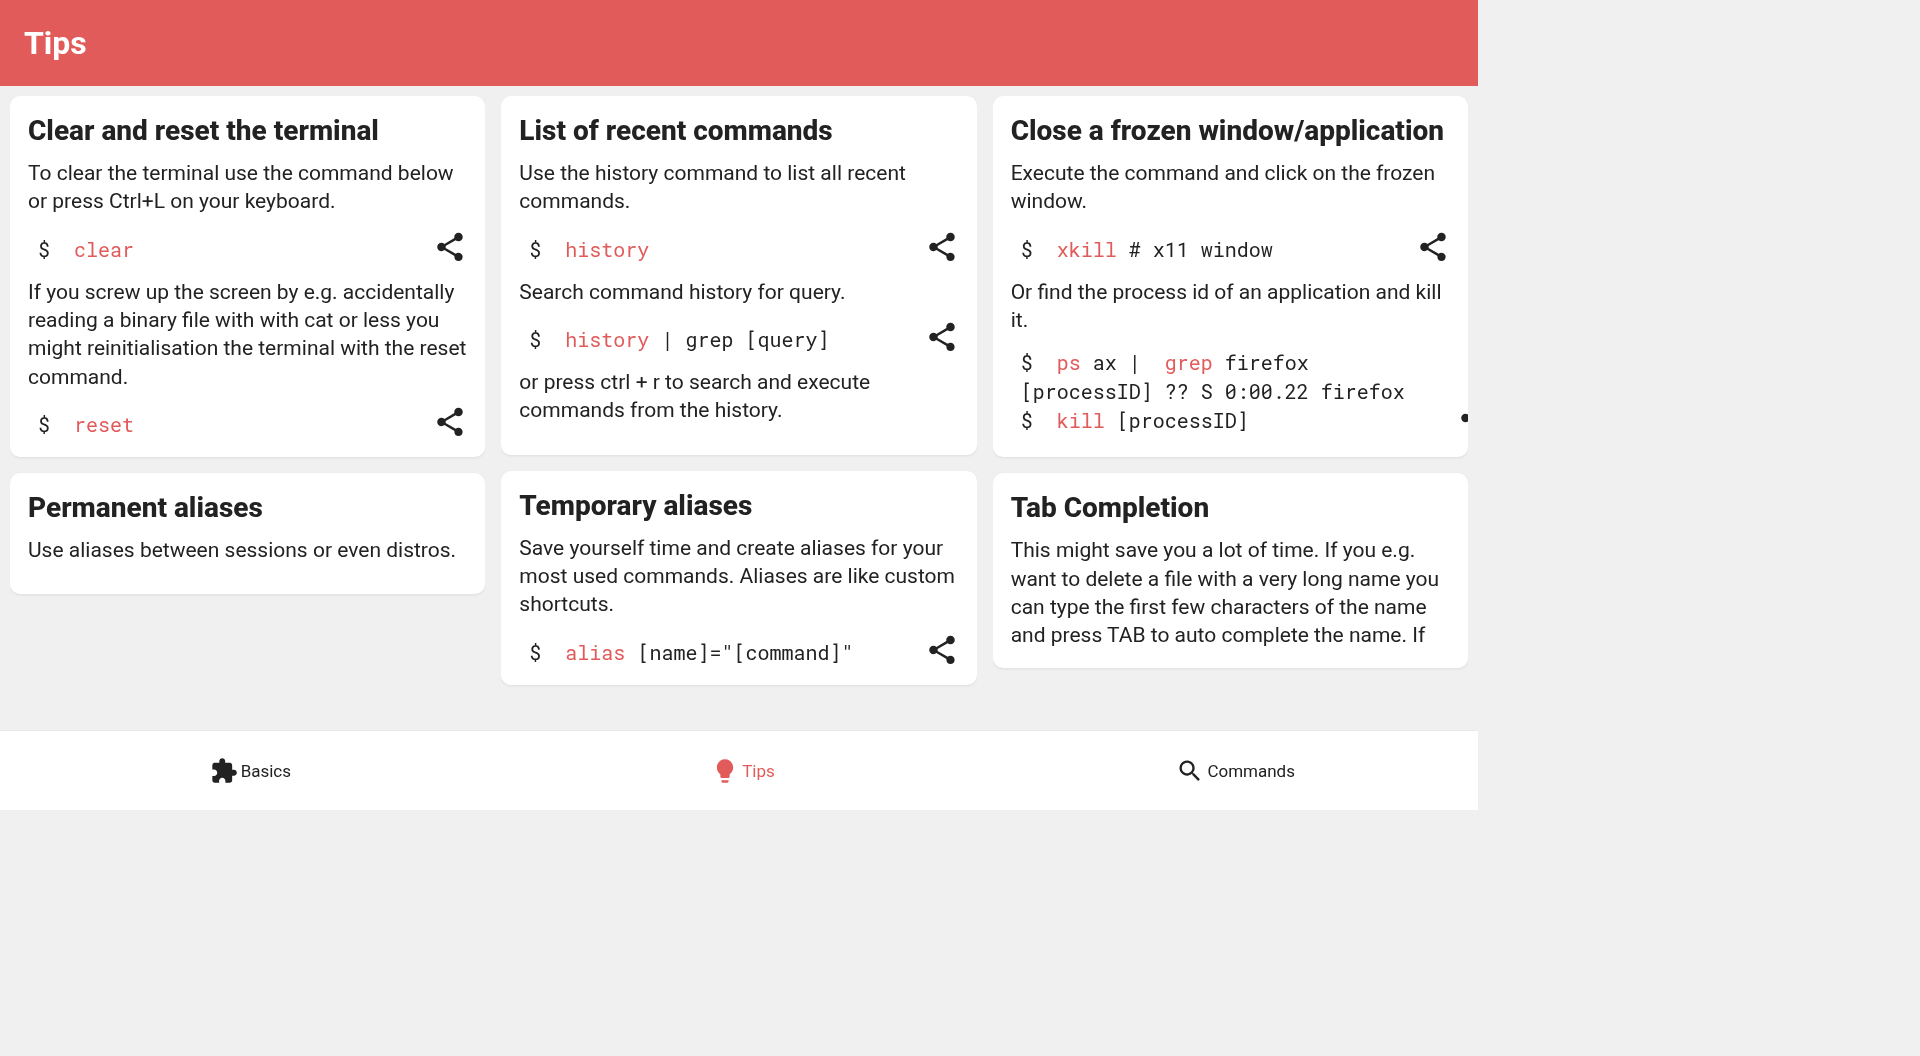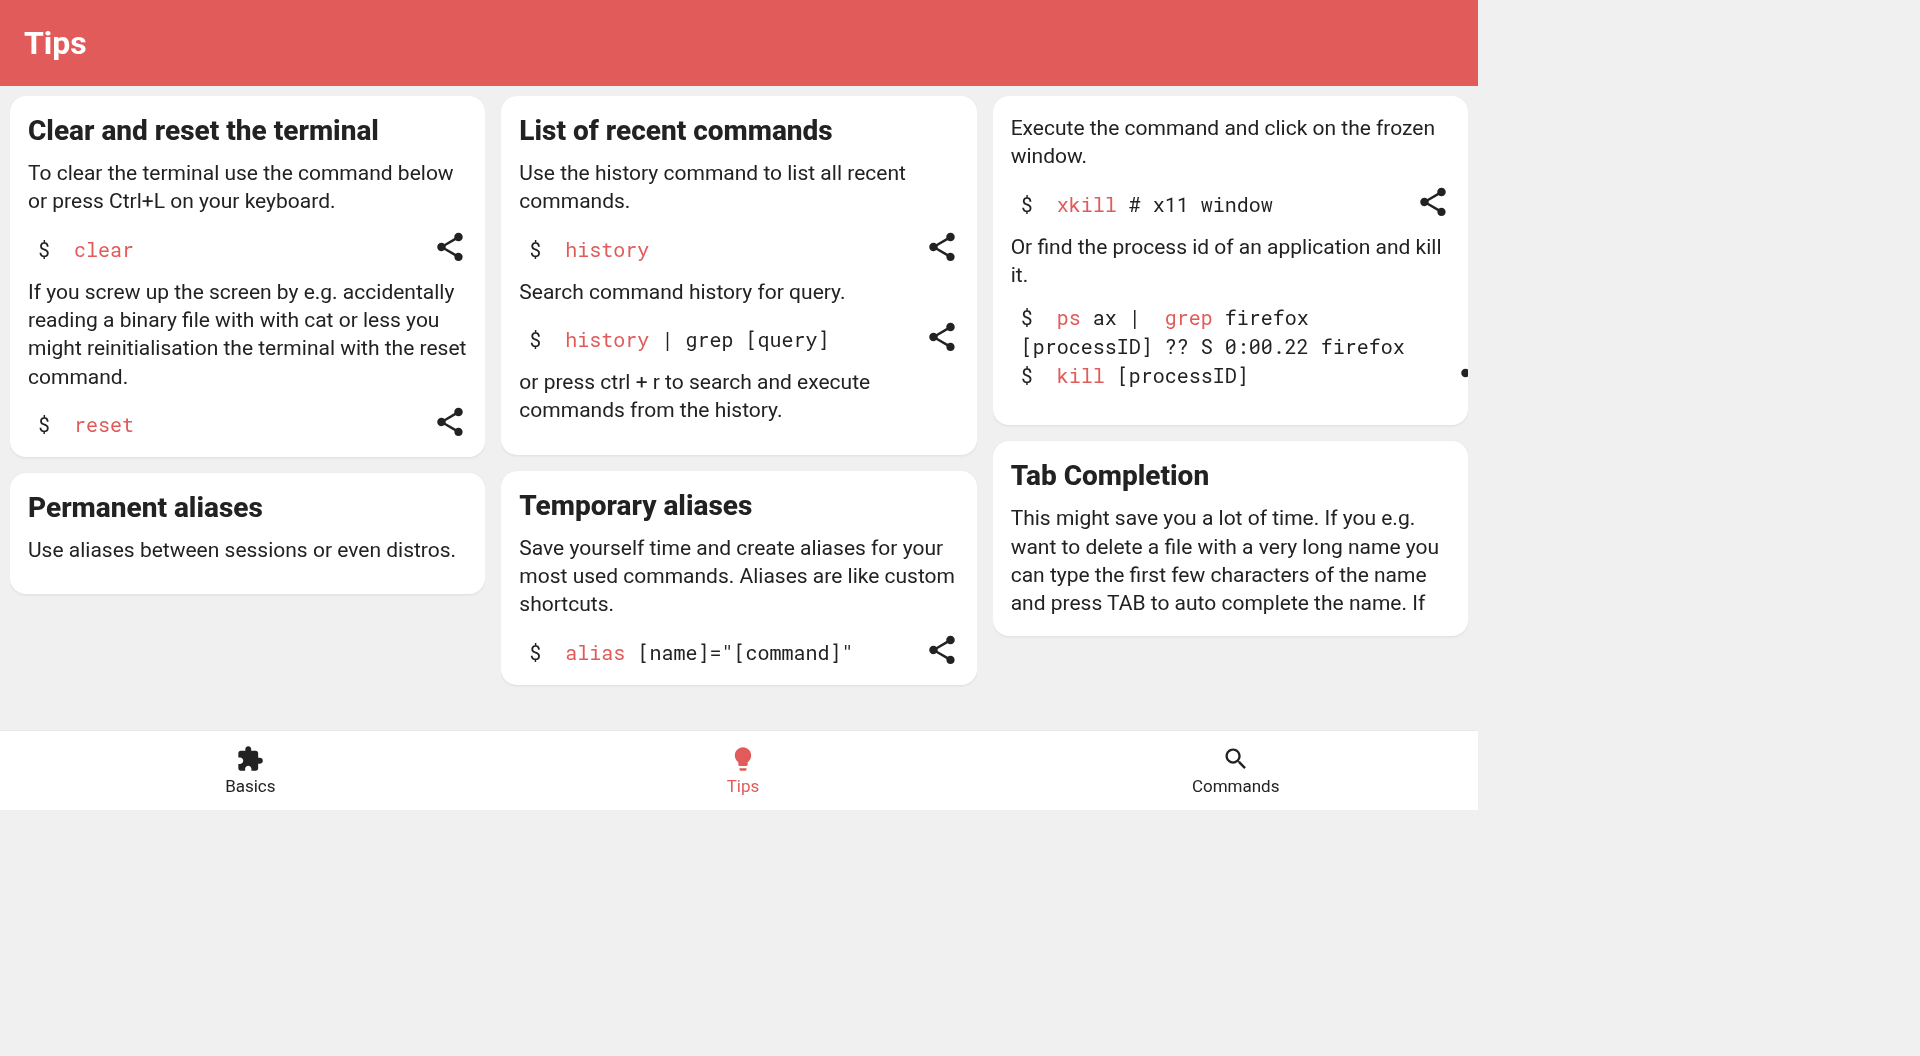--- a/index.html
+++ b/index.html
@@ -28,21 +28,21 @@
 }
 .column {
   flex: 1;
   display: flex;
   flex-direction: column;
   gap: 16px;
   overflow: hidden;
 }
 .card {
   background: #fff;
-  border-radius: 16px;
+  border-radius: 10px;
   padding: 18px 18px;
   box-shadow: 0 1px 3px rgba(0,0,0,0.08);
 }
 .card-title {
   font-size: 28px;
   font-weight: 800;
   color: #222;
   margin-bottom: 12px;
 }
 .card-text {
@@ -78,21 +78,21 @@
 .share-icon svg { width: 100%; height: 100%; fill: #222; }
 .bottom-nav {
   background: #fff;
   display: flex;
   height: 80px;
   border-top: 1px solid #e8e8e8;
 }
 .nav-item {
   flex: 1;
   display: flex;
-  flex-direction: column;
+  flex-direction: row;
   align-items: center;
   justify-content: center;
   gap: 3px;
   cursor: pointer;
   padding-left: 8px;
 }
 .nav-icon { width: 28px; height: 28px; }
 .nav-icon svg { width: 100%; height: 100%; }
 .nav-label { font-size: 17px; color: #222; }
 .nav-item.active .nav-label { color: #e15b5b; }
@@ -158,29 +158,30 @@
         <div class="code-block"><span class="prompt">$ </span> <span class="cmd">alias</span><span> [name]="[command]"</span></div>
         <div class="share-icon"><svg viewBox="0 0 24 24">
               <path d="M18 16.08c-.76 0-1.44.3-1.96.77L8.91 12.7c.05-.23.09-.46.09-.7s-.04-.47-.09-.7l7.05-4.11c.54.5 1.25.81 2.04.81 1.66 0 3-1.34 3-3s-1.34-3-3-3-3 1.34-3 3c0 .24.04.47.09.7L8.04 9.81C7.5 9.31 6.79 9 6 9c-1.66 0-3 1.34-3 3s1.34 3 3 3c.79 0 1.5-.31 2.04-.81l7.12 4.16c-.05.21-.08.43-.08.65 0 1.61 1.31 2.92 2.92 2.92s2.92-1.31 2.92-2.92-1.31-2.92-2.92-2.92z"></path>
             </svg></div>
       </div>
     </div>
   </div>
 
   <div class="column">
     <div class="card">
+      <div class="card-title">Close a frozen window/application</div>
       <div class="card-text">Execute the command and click on the frozen window.</div>
       <div class="code-row">
         <div class="code-block"><span class="prompt">$ </span> <span class="cmd">xkill</span><span> # x11 window</span></div>
         <div class="share-icon"><svg viewBox="0 0 24 24">
               <path d="M18 16.08c-.76 0-1.44.3-1.96.77L8.91 12.7c.05-.23.09-.46.09-.7s-.04-.47-.09-.7l7.05-4.11c.54.5 1.25.81 2.04.81 1.66 0 3-1.34 3-3s-1.34-3-3-3-3 1.34-3 3c0 .24.04.47.09.7L8.04 9.81C7.5 9.31 6.79 9 6 9c-1.66 0-3 1.34-3 3s1.34 3 3 3c.79 0 1.5-.31 2.04-.81l7.12 4.16c-.05.21-.08.43-.08.65 0 1.61 1.31 2.92 2.92 2.92s2.92-1.31 2.92-2.92-1.31-2.92-2.92-2.92z"></path>
             </svg></div>
       </div>
       <div class="card-text">Or find the process id of an application and kill it.</div>
-      <div class="code-row" style="margin-bottom:17px">
+      <div class="code-row" style="margin-bottom:4px">
         <div class="code-block"><span class="prompt">$ </span> <span class="cmd">ps</span><span> ax | </span> <span class="cmd">grep</span><span> firefox</span>
 <span>[processID] ?? S 0:00.22 firefox</span>
 <span class="prompt">$ </span> <span class="cmd">kill</span><span> [processID]</span></div>
         <div class="share-icon"><svg viewBox="0 0 24 24">
               <path d="M18 16.08c-.76 0-1.44.3-1.96.77L8.91 12.7c.05-.23.09-.46.09-.7s-.04-.47-.09-.7l7.05-4.11c.54.5 1.25.81 2.04.81 1.66 0 3-1.34 3-3s-1.34-3-3-3-3 1.34-3 3c0 .24.04.47.09.7L8.04 9.81C7.5 9.31 6.79 9 6 9c-1.66 0-3 1.34-3 3s1.34 3 3 3c.79 0 1.5-.31 2.04-.81l7.12 4.16c-.05.21-.08.43-.08.65 0 1.61 1.31 2.92 2.92 2.92s2.92-1.31 2.92-2.92-1.31-2.92-2.92-2.92z"></path>
             </svg></div>
       </div>
     </div>
 
     <div class="card">

